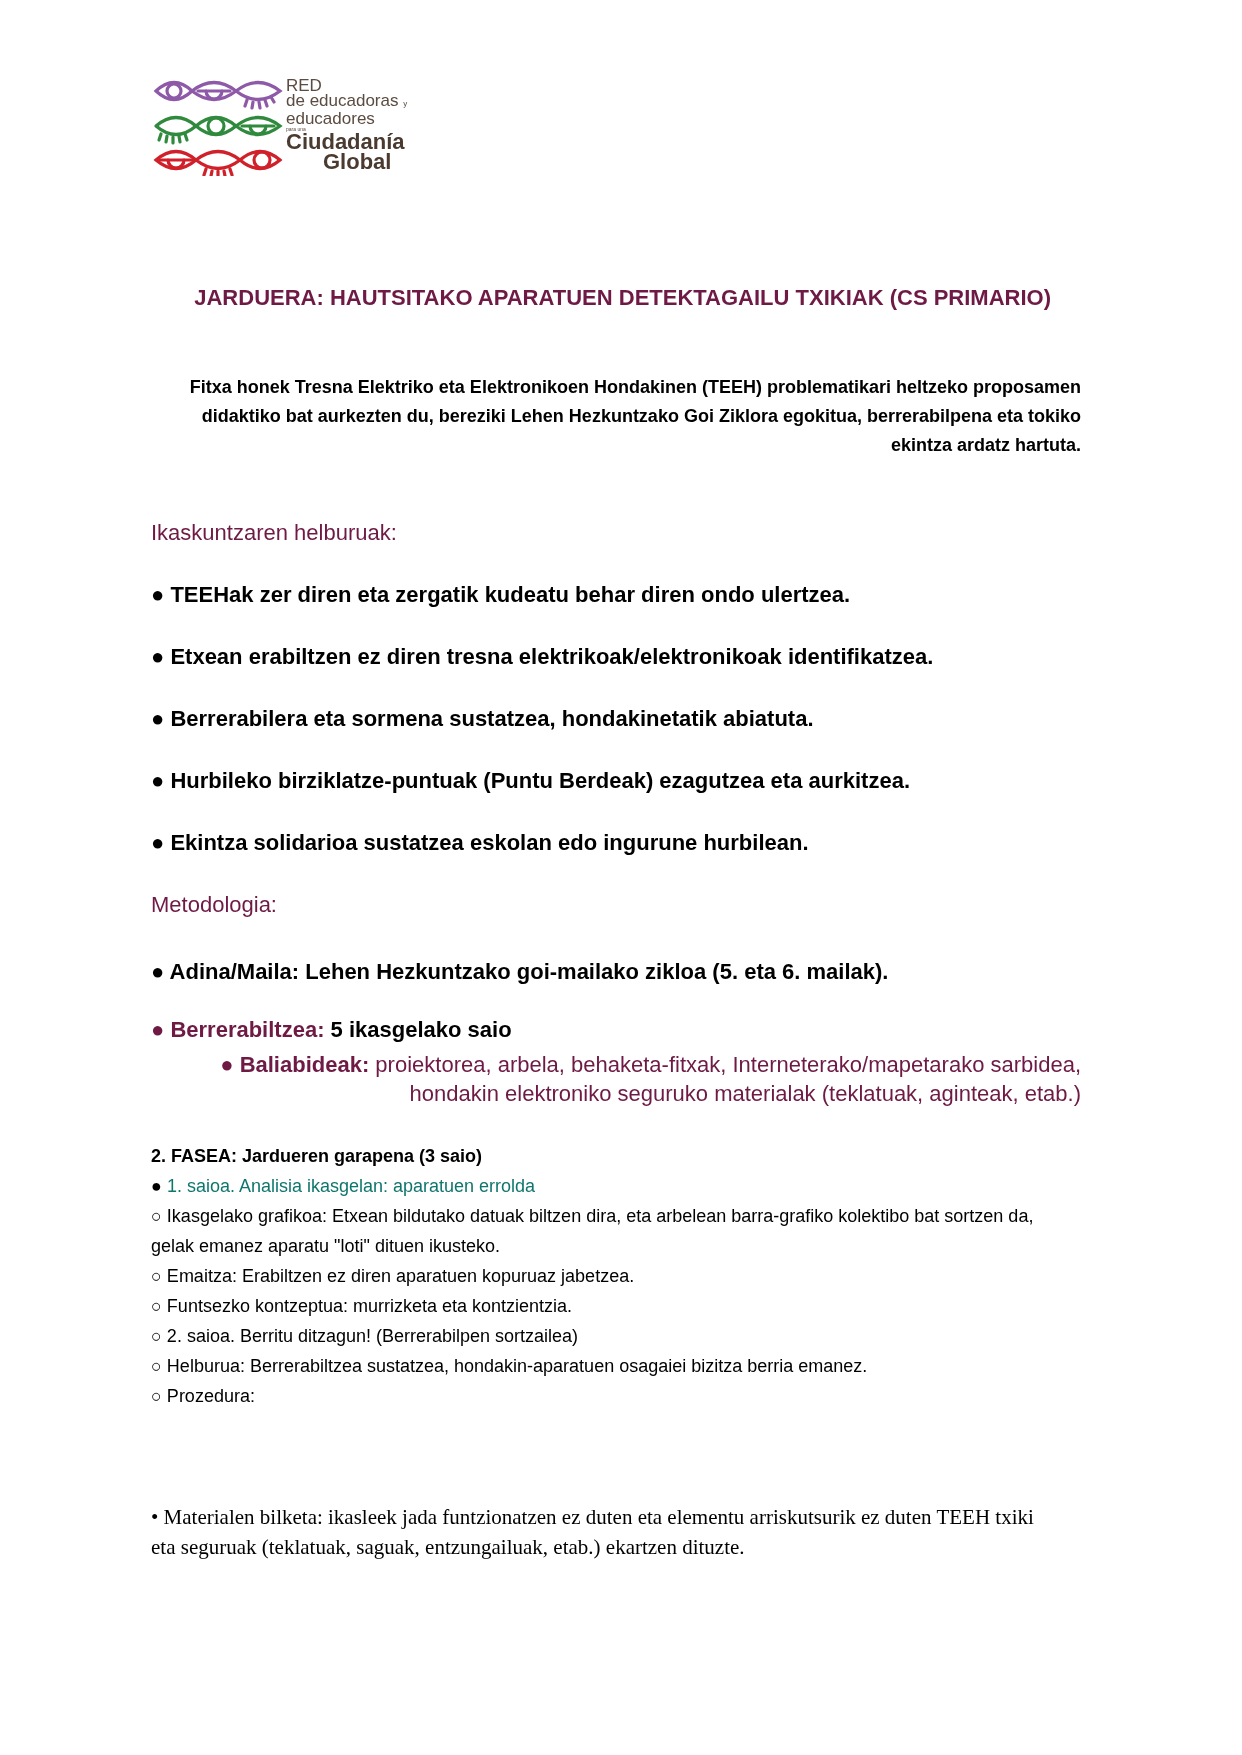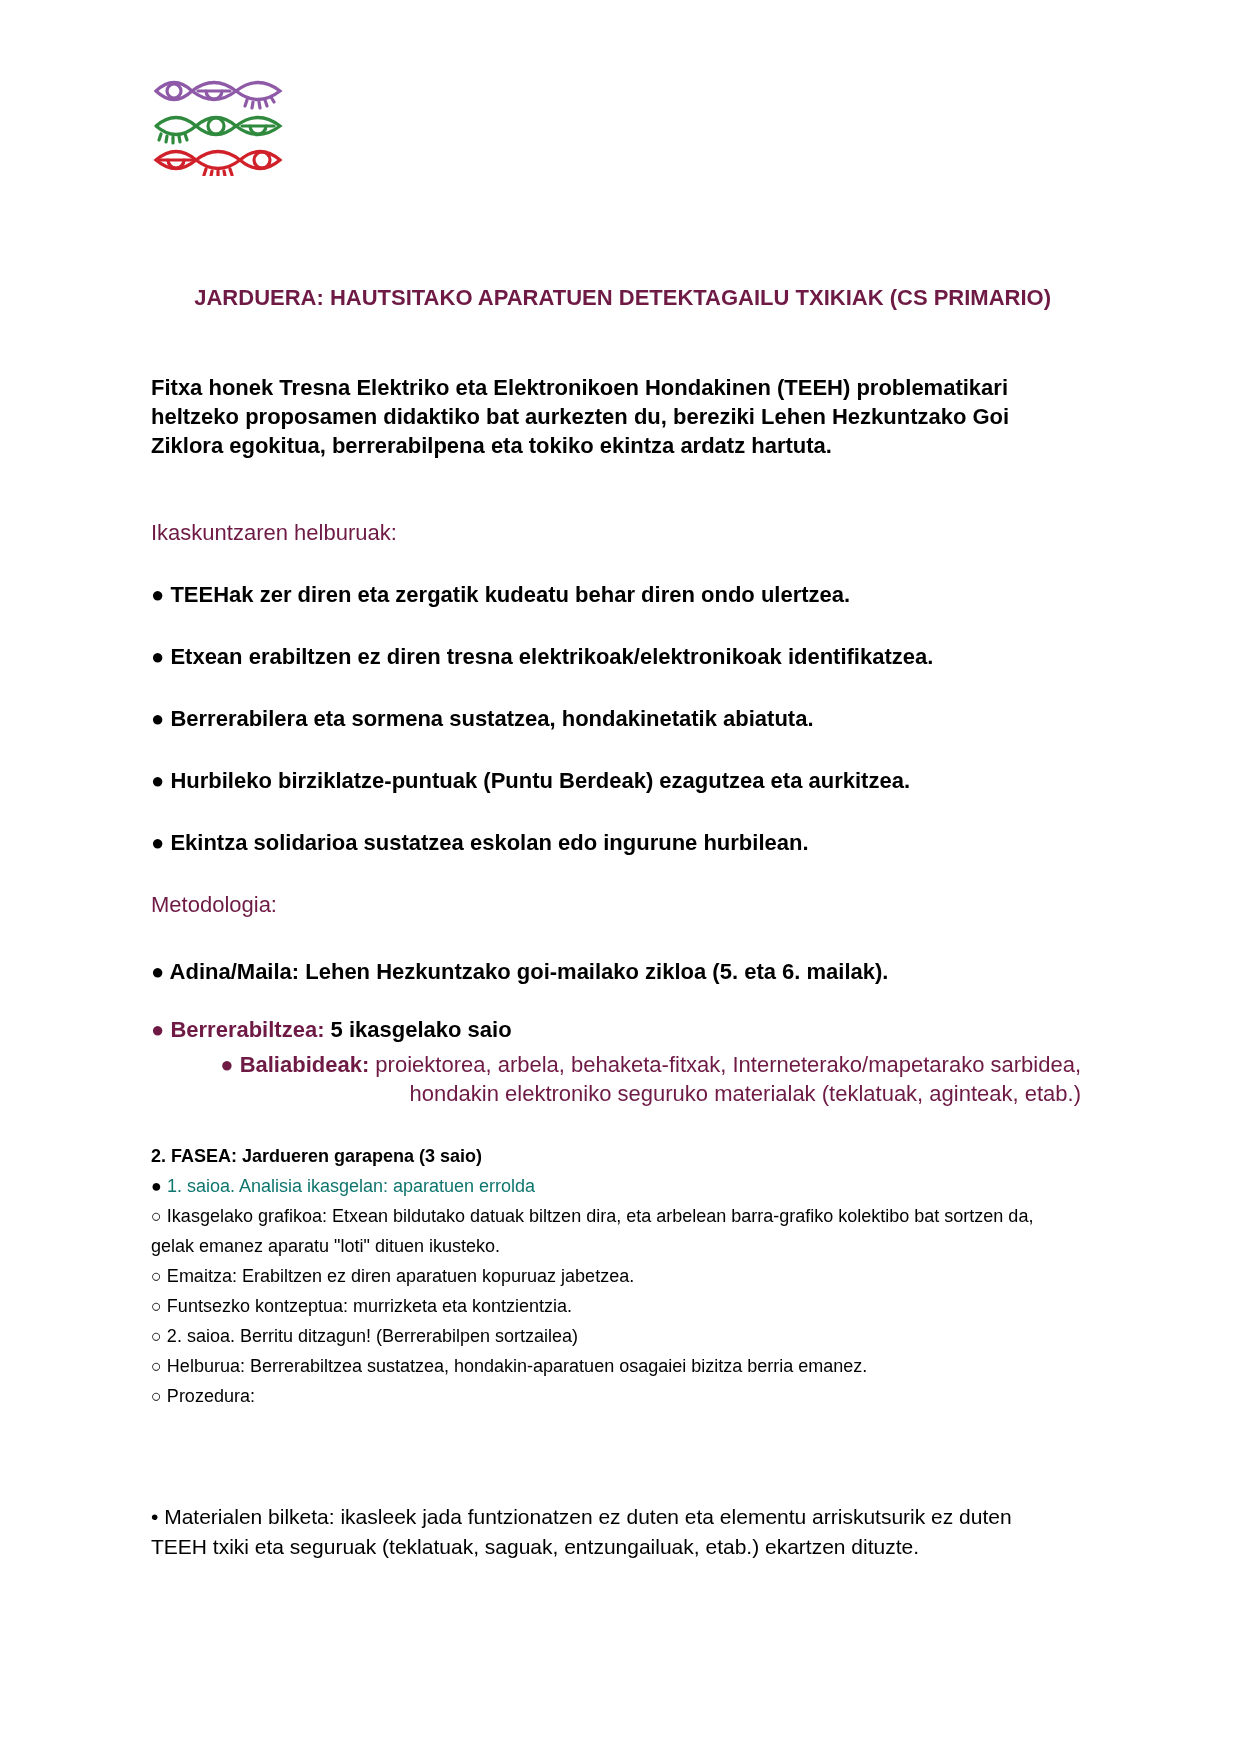--- a/index.html
+++ b/index.html
@@ -13,27 +13,27 @@
     .logo-de small { font-size: 8px; }
     .logo-edu { font-size: 17px; display: block; line-height: 15px; }
     .logo-para { font-size: 5px; display: block; line-height: 6px; }
     .logo-ciud { font-size: 22px; font-weight: bold; display: block; line-height: 20px; color: #4a3a30; }
     .logo-glob { font-size: 22px; font-weight: bold; display: block; line-height: 20px; color: #4a3a30; padding-left: 37px; }
 
     .content { position: absolute; left: 151px; top: 0; width: 940px; }
     .plum { color: #6e1a45; text-align: right; }
     .red { color: #0f766e; }
     .h-title { position: absolute; top: 283px; left: 0; width: 900px; font-size: 22px; font-weight: bold; line-height: 29px; }
-    .intro { position: absolute; top: 373px; left: 0; width: 930px; font-size: 22px; font-weight: bold; line-height: 29px; }
+    .intro { position: absolute; top: 373px; left: 0; width: 930px; font-size: 18px; font-weight: bold; line-height: 29px; text-align: right; }
     .sec-h { position: absolute; left: 0; font-size: 22px; font-weight: normal; line-height: 29px; }
     .bul { position: absolute; left: 0; font-size: 22px; font-weight: bold; line-height: 29px; white-space: nowrap; }
     .meta { position: absolute; left: 0; font-size: 22px; line-height: 29px; width: 930px; }
     .meta b { font-weight: bold; }
     .small { position: absolute; left: 0; font-size: 18px; line-height: 30px; width: 960px; }
-    .mono { position: absolute; left: 0; top: 1502px; width: 900px; font-family: Liberation Sans, sans-serif; font-size: 21px; line-height: 30px; }
+    .mono { position: absolute; left: 0; top: 1502px; width: 900px; font-family: Liberation Serif, serif; font-size: 21px; line-height: 30px; }
   </style>
 </head>
 <body>
 
 <div class="page">
 
   <div class="logo">
     <svg width="132" height="100" viewBox="0 0 132 100">
       <g fill="none" stroke-width="3.2" stroke-linecap="round">
 
@@ -61,20 +61,28 @@
           <path d="M4 84 Q24 67 44 84 Q24 101 4 84 Z"></path>
           <path d="M8 84 L40 84"></path>
           <path d="M16 84 A8 8 0 0 0 32 84"></path>
           <path d="M44 84 Q66 67 88 84 Q66 101 44 84"></path>
           <path d="M54 93 L52 99 M60 95 L59 100 M66 95 L66 100 M72 95 L73 100 M78 93 L80 99"></path>
           <path d="M88 84 Q108 67 128 84 Q108 101 88 84 Z"></path>
           <circle cx="110" cy="84" r="8"></circle>
         </g>
       </g>
     </svg>
+    <div class="logo-text">
+      <span class="logo-red">RED</span>
+      <span class="logo-de"><span>de educadoras</span> <small>y</small></span>
+      <span class="logo-edu">educadores</span>
+      <span class="logo-para">para una</span>
+      <span class="logo-ciud">Ciudadanía</span>
+      <span class="logo-glob">Global</span>
+    </div>
   </div>
 
   <div class="content">
     <div class="h-title plum">JARDUERA: HAUTSITAKO APARATUEN DETEKTAGAILU TXIKIAK (CS PRIMARIO)</div>
 
     <div class="intro">Fitxa honek Tresna Elektriko eta Elektronikoen Hondakinen (TEEH) problematikari heltzeko proposamen didaktiko bat aurkezten du, bereziki Lehen Hezkuntzako Goi Ziklora egokitua, berrerabilpena eta tokiko ekintza ardatz hartuta.</div>
 
     <div class="sec-h plum" style="top:518px">Ikaskuntzaren helburuak:</div>
 
     <div class="bul" style="top:580px">● TEEHak zer diren eta zergatik kudeatu behar diren ondo ulertzea.</div>

